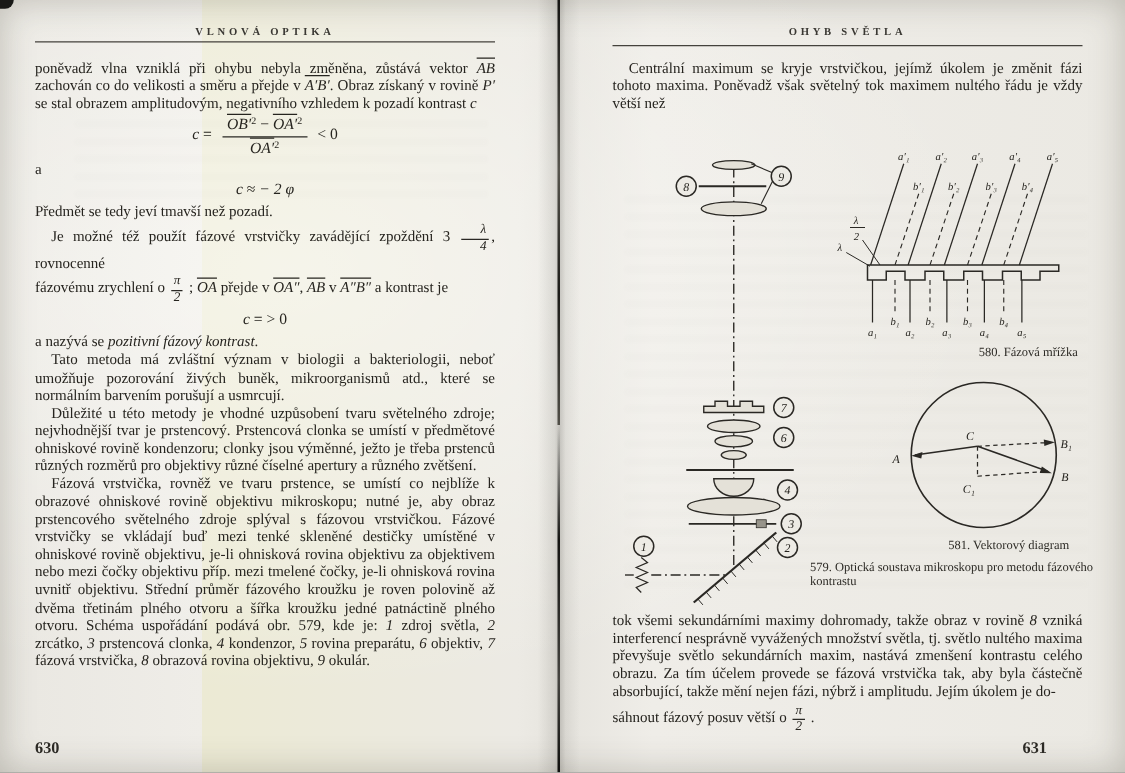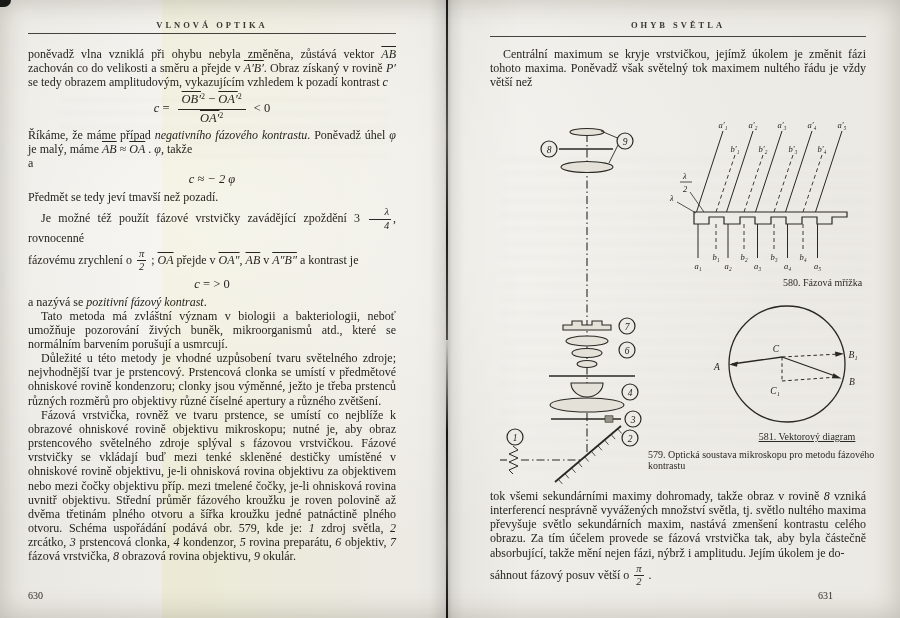--- a/index.html
+++ b/index.html
@@ -27,21 +27,21 @@
   .ov{text-decoration:overline;font-style:italic;}
   sup{font-size:8px;line-height:0;vertical-align:4px;}
   .eq{text-align:center;font-size:12.5px;margin:4px 0 3px;line-height:15px;}
   .frac{display:inline-block;vertical-align:middle;text-align:center;margin:0 5px;line-height:1.05;}
   .frac .num{display:block;border-bottom:1px solid #2a2824;padding:0 4px 2px;}
   .frac .den{display:block;padding-top:2px;}
   .ifrac{display:inline-block;text-align:center;vertical-align:-7px;line-height:1;font-style:italic;font-size:10.5px;margin:0 2px;}
   .ifrac .inum{display:block;border-bottom:.9px solid #2a2824;padding:0 2px 1px;}
   .ifrac .iden{display:block;padding-top:1px;}
   .caption{position:absolute;font-size:10px;line-height:11.3px;color:#2c2a25;}
-  .pagenum{position:absolute;font-size:10px;color:#2c2a25;}
+  .pagenum{position:absolute;font-size:13px;color:#2c2a25;font-weight:bold;}
   svg{position:absolute;overflow:visible;}
   .ln{stroke:#2a2824;stroke-width:1.1;fill:none;}
   .lens{stroke:#2a2824;stroke-width:1.1;fill:#e4e1d8;}
   .figtext{font:italic 9.5px "Liberation Serif",serif;fill:#26241f;}
   .figtext-sm{font:italic 8.5px "Liberation Serif",serif;fill:#26241f;}
   .circlbl{stroke:#2a2824;stroke-width:1.2;fill:#edebe5;}
 </style>
 </head>
 <body>
 
@@ -50,30 +50,29 @@
   <div class="corner-mark"></div>
   <div class="gutter"></div>
   <div class="gutter-line"></div>
   <div class="noise" style="left:60px;top:88px;width:330px;height:70px;"></div>
   <div class="noise" style="left:500px;top:150px;width:370px;height:320px;"></div>
 
   <div class="running-head" style="left:28px;width:368px;">VLNOVÁ OPTIKA</div>
   <div class="head-rule" style="left:28px;top:33px;width:368px;"></div>
 
   <div class="col" style="left:28px;top:47px;width:368px;">
-    <p><span>poněvadž vlna vzniklá při ohybu nebyla změněna, zůstává vektor </span><span class="ov">AB</span><span> zachován co do velikosti a směru a přejde v </span><span class="ov">A′B′</span><span>. Obraz získaný v rovině </span><span class="it">P′</span><span> se tedy obrazem amplitudovým, vykazujícím vzhledem k pozadí kontrast </span><span class="it">c</span></p>
+    <p><span>poněvadž vlna vzniklá při ohybu nebyla změněna, zůstává vektor </span><span class="ov">AB</span><span> zachován co do velikosti a směru a přejde v </span><span class="ov">A′B′</span><span>. Obraz získaný v rovině </span><span class="it">P′</span><span> se stal obrazem amplitudovým, negativního vzhledem k pozadí kontrast </span><span class="it">c</span></p>
 
     <div class="eq">
       <span class="it">c</span>
       <span>=</span>
       <span class="frac"><span class="num"><span class="ov">OB′</span><sup>2</sup> <span>−</span> <span class="ov">OA′</span><sup>2</sup></span><span class="den"><span class="ov">OA′</span><sup>2</sup></span></span>
       <span>&lt; 0</span>
     </div>
 
-    <p><span>Říkáme, že máme případ </span><span class="it">negativního fázového kontrastu</span><span>. Poněvadž úhel </span><span class="it">φ</span><span> je malý, máme </span><span class="ov">AB</span><span> ≈ </span><span class="ov">OA</span><span> . </span><span class="it">φ</span><span>, takže</span></p>
 
 
     <p><span>a</span></p>
 
     <div class="eq" style="margin:2px 0 3px;"><span class="it">c</span> <span>≈</span> <span class="it">− 2 φ</span></div>
 
     <p><span>Předmět se tedy jeví tmavší než pozadí.</span></p>
 
     <p class="ind" style="margin-top:3px;"><span>Je možné též použít fázové vrstvičky zavádějící zpoždění 3 </span><span class="ifrac"><span class="inum">λ</span><span class="iden">4</span></span><span>, rovnocenné</span></p>
 
@@ -255,21 +254,21 @@
       <path d="M133.5,76.5 L125.5,71.2 L123.8,76.3 Z" fill="#2a2824"></path>
     </g>
     <line class="ln" x1="74" y1="55" x2="74" y2="79" stroke-dasharray="3.5,2.8" style="stroke-width:1"></line>
     <line class="ln" x1="74" y1="79" x2="130" y2="75" stroke-dasharray="3.5,2.8" style="stroke-width:1"></line>
     <text class="figtext" x="68" y="50" text-anchor="middle">C</text>
     <text class="figtext" x="9" y="68" text-anchor="middle">A</text>
     <text class="figtext" x="145" y="56" text-anchor="middle">B₁</text>
     <text class="figtext" x="144" y="83" text-anchor="middle">B</text>
     <text class="figtext" x="67" y="92" text-anchor="middle">C₁</text>
   </svg>
-  <div class="caption" style="left:737px;top:431px;width:140px;text-align:center;text-decoration:underline;">581. Vektorový diagram</div>
+  <div class="caption" style="left:737px;top:431px;width:140px;text-align:center;">581. Vektorový diagram</div>
 
   <div class="col" style="left:490px;top:489px;width:376px;">
     <p><span>tok všemi sekundárními maximy dohromady, takže obraz v rovině </span><span class="it">8</span><span> vzniká interferencí nesprávně vyvážených množství světla, tj. světlo nultého maxima převyšuje světlo sekundárních maxim, nastává zmenšení kontrastu celého obrazu. Za tím účelem provede se fázová vrstvička tak, aby byla částečně absorbující, takže mění nejen fázi, nýbrž i amplitudu. Jejím úkolem je do-</span></p>
     <p style="margin-top:4px;text-align:left;"><span>sáhnout fázový posuv větší o </span><span class="ifrac"><span class="inum">π</span><span class="iden">2</span></span><span> .</span></p>
   </div>
 
   <div class="pagenum" style="left:818px;top:590px;width:48px;text-align:left;">631</div>
 
 </div>
 

